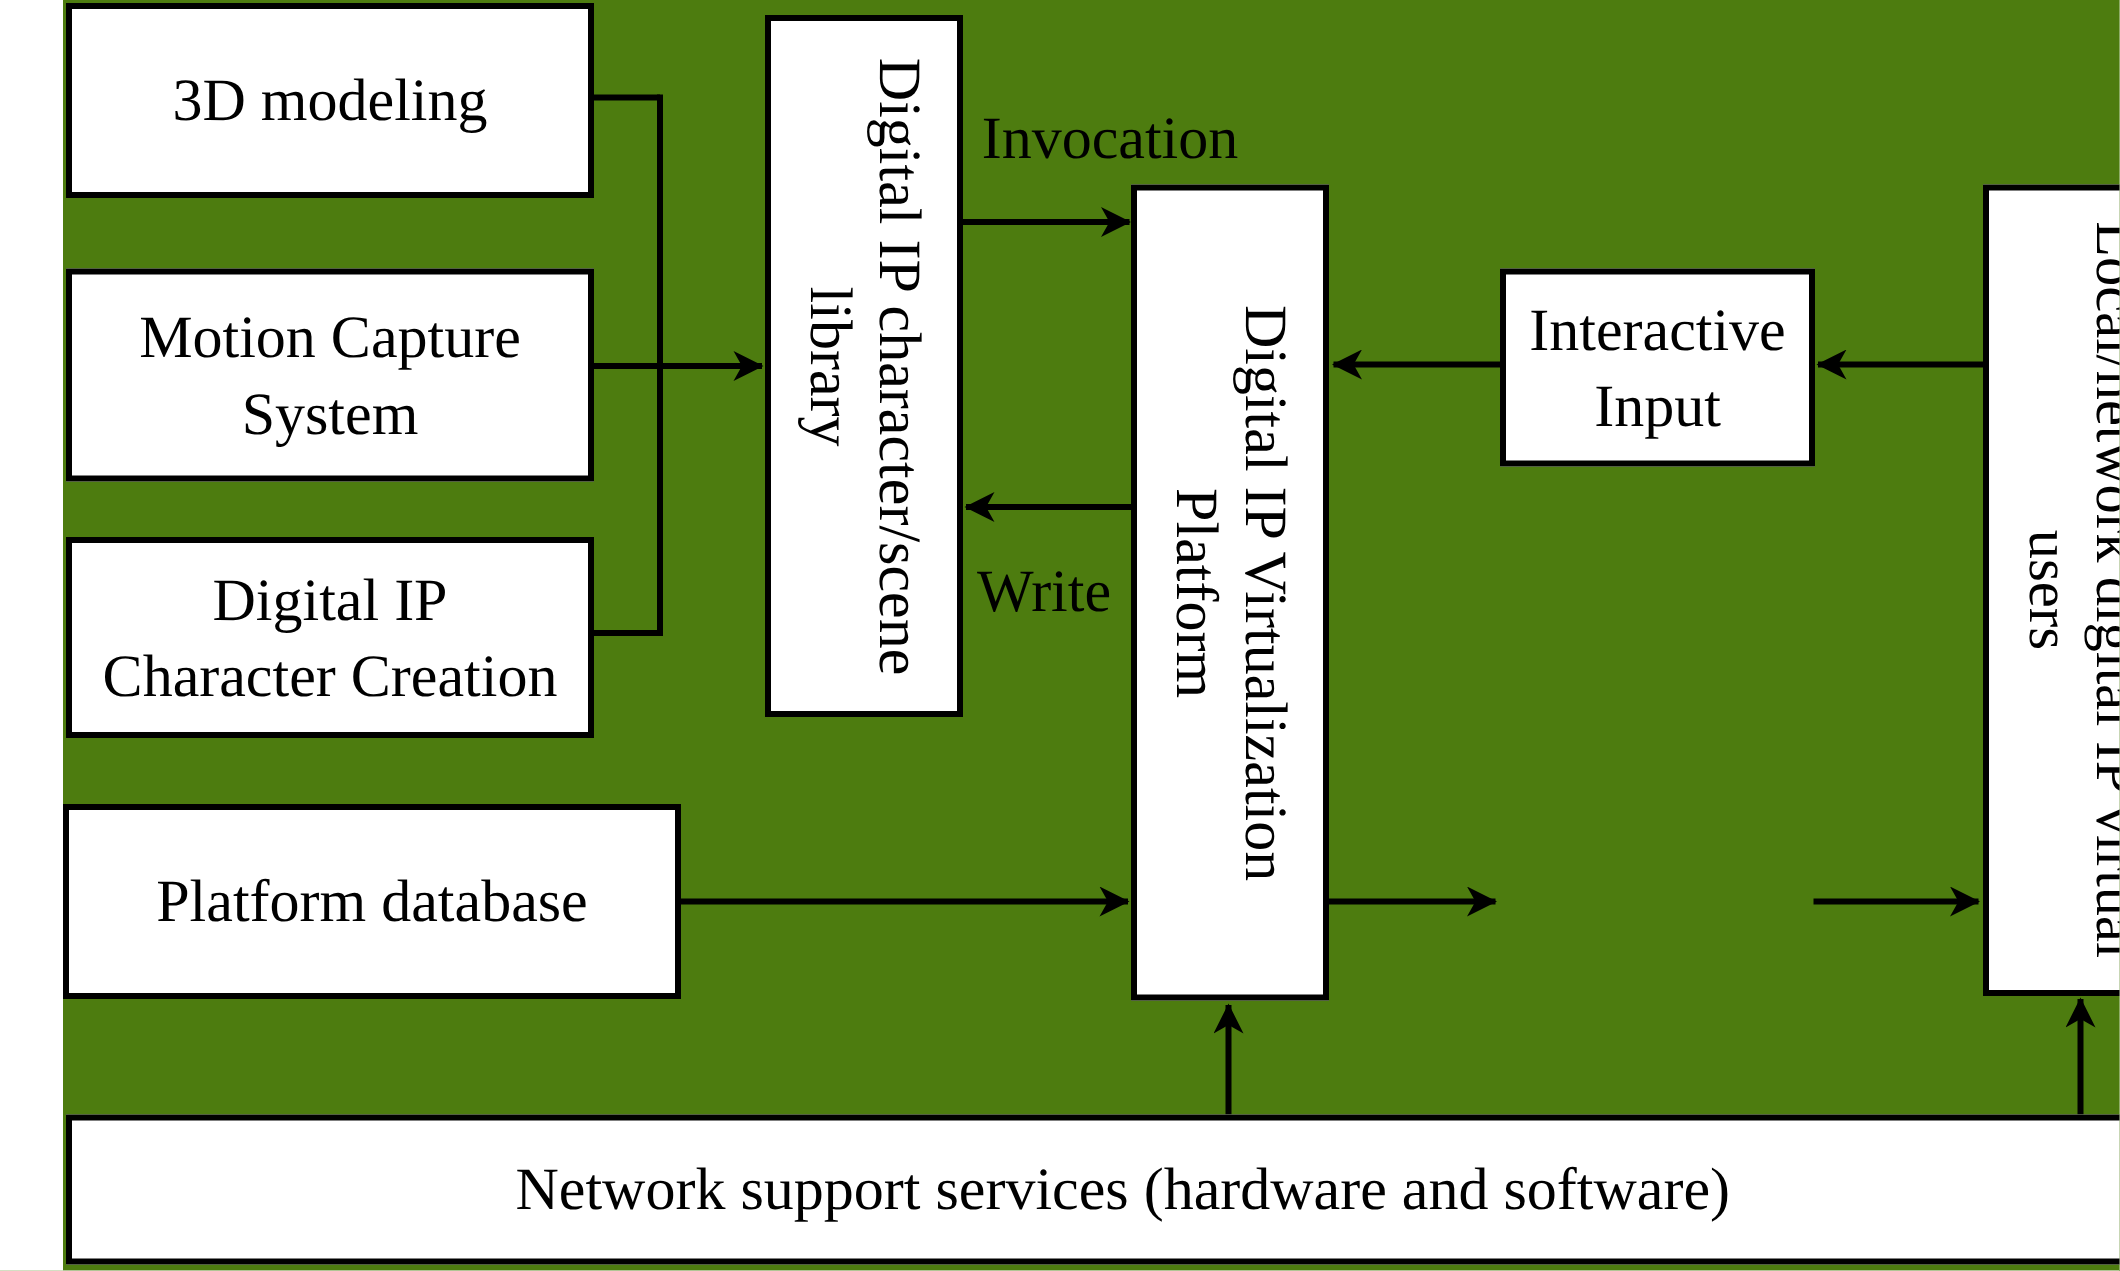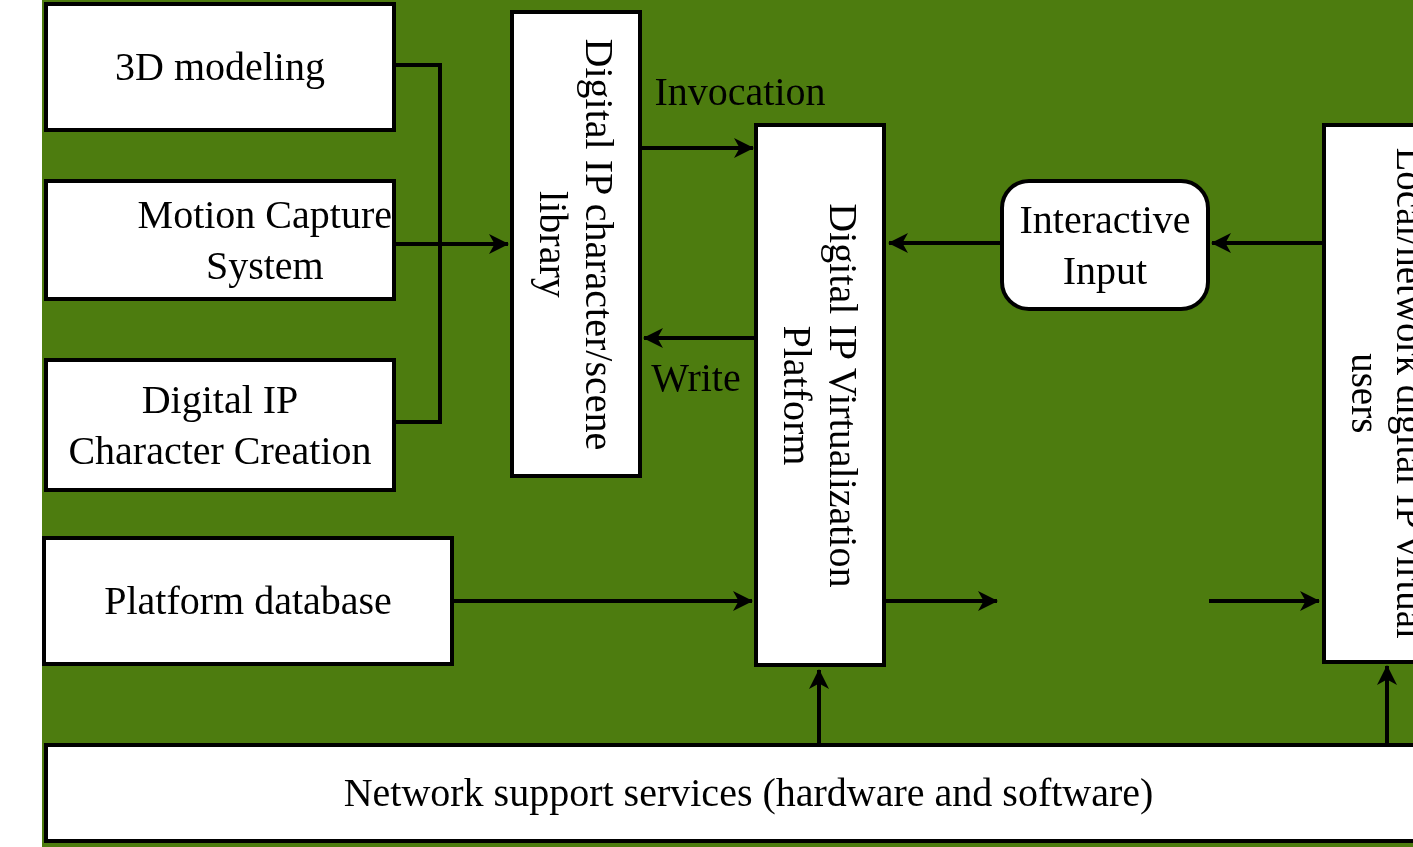--- a/index.html
+++ b/index.html
@@ -89,21 +89,21 @@
     <line x1="958" y1="243" x2="847" y2="243" marker-end="url(#ah)"></line>
 
     <line x1="777" y1="743" x2="777" y2="670" marker-end="url(#ah)"></line>
     <line x1="1345" y1="743" x2="1345" y2="666" marker-end="url(#ah)"></line>
   </svg>
 
   <div class="box" style="left:2px; top:2px; width:352px; height:130px;">
     <span class="ln">3D modeling</span>
   </div>
 
-  <div class="box" style="left:2px; top:179px; width:352px; height:122px;justify-content:flex-end;">
+  <div class="box" style="left:2px; top:179px; width:352px; height:142px;">
     <span>
       <span class="ln">Motion Capture</span>
       <span class="ln">System</span>
     </span>
   </div>
 
   <div class="box" style="left:2px; top:358px; width:352px; height:134px;">
     <span>
       <span class="ln">Digital IP</span>
       <span class="ln">Character Creation</span>
@@ -117,21 +117,21 @@
     </div>
   </div>
 
   <div class="box" style="left:712px; top:123px; width:132px; height:544px;">
     <div class="vtext" style="width:532px;">
       <span class="ln">Digital IP Virtualization</span>
       <span class="ln">Platform</span>
     </div>
   </div>
 
-  <div class="box" style="left:958px; top:179px; width:210px; height:132px;border-radius:29px;">
+  <div class="box" style="left:958px; top:179px; width:210px; height:132px;">
     <span>
       <span class="ln">Interactive</span>
       <span class="ln">Input</span>
     </span>
   </div>
 
   <div class="box" style="left:1280px; top:123px; width:131px; height:541px;">
     <div class="vtext" style="width:534px; font-size:39px;">
       <span class="ln">Local/network digital IP virtual</span>
       <span class="ln">users</span>
@@ -144,15 +144,15 @@
     </span>
   </div>
 
 
   <div class="box" style="left:2px; top:743px; width:1409px; height:100px;">
     <span class="ln">Network support services (hardware and software)</span>
   </div>
 
   <div class="edge-label" style="left:603px; top:70px; width:190px;text-align:center;">Invocation</div>
 
-  <div class="edge-label" style="left:598px; top:356px; width:112px;">Write</div>
+  <div class="edge-label" style="left:598px; top:372px; width:112px;">Write</div>
 
 </div>
 
 </body></html>

